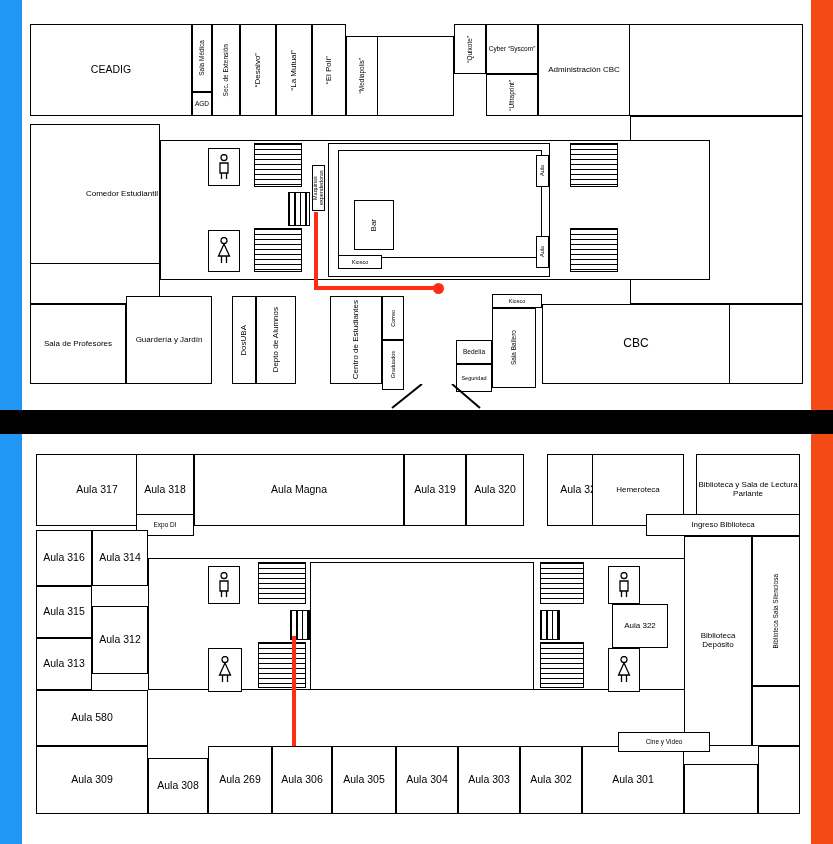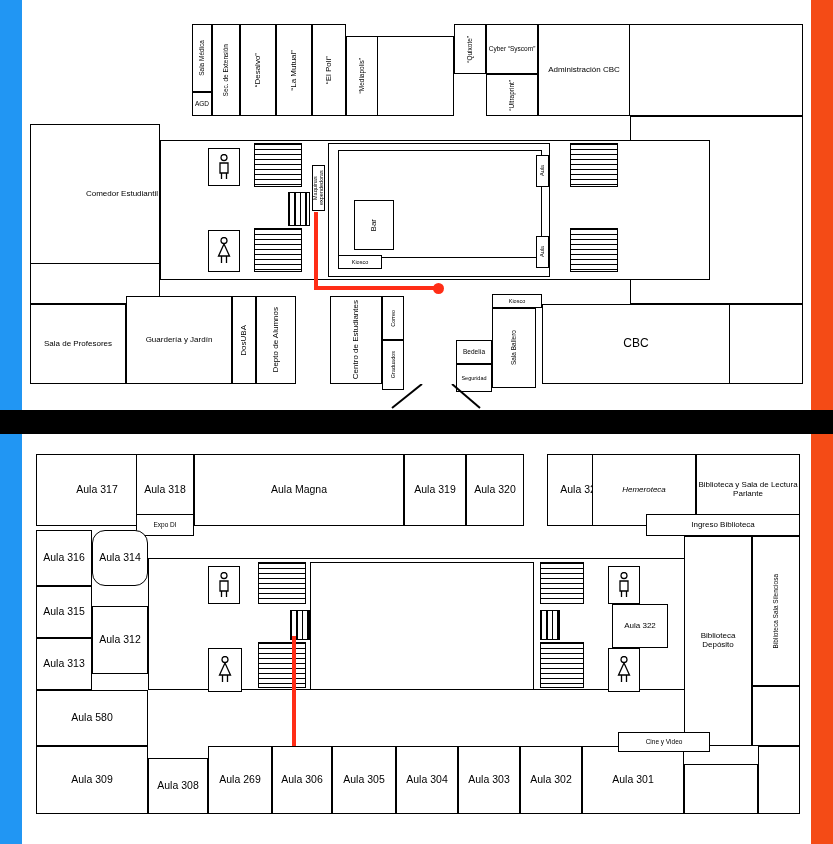--- a/index.html
+++ b/index.html
@@ -50,20 +50,23 @@
 <div id="page">
 
   <div class="edge edge-left-blue"></div>
   <div class="edge edge-right-red"></div>
   <div class="black-band"></div>
   <div class="edge edge-left-blue2"></div>
   <div class="edge edge-right-red2"></div>
 
   <div class="floor floor1">
 
+    <div class="rm" style="left:8px;top:24px;width:162px;height:92px;">
+        <span>CEADIG</span>
+      </div>
     <div class="rm sm" style="left:170px;top:24px;width:20px;height:68px;">
         <span class="vert xs">Sala Médica</span>
       </div>
     <div class="rm sm" style="left:170px;top:92px;width:20px;height:24px;">
         <span class="xs">AGD</span>
       </div>
     <div class="rm" style="left:190px;top:24px;width:28px;height:92px;">
         <span class="vert xs">Sec. de Extensión</span>
       </div>
     <div class="rm" style="left:218px;top:24px;width:36px;height:92px;">
@@ -141,21 +144,21 @@
         </svg>
     </div>
 
     <div class="route" style="left:292px;top:212px;width:4px;height:78px;"></div>
     <div class="route" style="left:292px;top:286px;width:128px;height:4px;"></div>
     <div class="dot" style="left:411px;top:283px;"></div>
 
     <div class="rm" style="left:8px;top:304px;width:96px;height:80px;">
         <span class="sm">Sala de Profesores</span>
       </div>
-    <div class="rm" style="left:104px;top:296px;width:106px;height:88px;">
+    <div class="rm" style="left:104px;top:296px;width:86px;height:88px;">
         <span class="sm">Guardería y Jardín</span>
       </div>
     <div class="rm" style="left:210px;top:296px;width:24px;height:88px;">
         <span class="vert sm">DosUBA</span>
       </div>
     <div class="rm" style="left:234px;top:296px;width:40px;height:88px;">
         <span class="vert sm">Depto de Alumnos</span>
       </div>
     <div class="rm" style="left:308px;top:296px;width:52px;height:88px;">
         <span class="vert sm">Centro de Estudiantes</span>
@@ -205,34 +208,34 @@
       </div>
     <div class="rm" style="left:382px;top:20px;width:62px;height:72px;">
         <span>Aula 319</span>
       </div>
     <div class="rm" style="left:444px;top:20px;width:58px;height:72px;">
         <span>Aula 320</span>
       </div>
     <div class="rm" style="left:502px;top:20px;width:68px;height:72px;margin-left:23px;">
         <span>Aula 321</span>
       </div>
-    <div class="rm" style="left:570px;top:20px;width:104px;height:72px;font-style:italic;">
+    <div class="rm" style="left:570px;top:20px;width:92px;height:72px;">
         <span class="sm">Hemeroteca</span>
       </div>
     <div class="rm" style="left:674px;top:20px;width:104px;height:72px;">
         <span class="sm">Biblioteca y Sala de Lectura Parlante</span>
       </div>
     <div class="rm" style="left:624px;top:80px;width:154px;height:22px;">
         <span class="sm">Ingreso Biblioteca</span>
       </div>
 
     <div class="rm" style="left:14px;top:96px;width:56px;height:56px;">
         <span>Aula 316</span>
       </div>
-    <div class="rm" style="left:70px;top:96px;width:56px;height:56px;border-radius:13px;">
+    <div class="rm" style="left:70px;top:96px;width:56px;height:56px;">
         <span>Aula 314</span>
       </div>
     <div class="rm" style="left:14px;top:152px;width:56px;height:52px;">
         <span>Aula 315</span>
       </div>
     <div class="rm" style="left:70px;top:172px;width:56px;height:68px;">
         <span>Aula 312</span>
       </div>
     <div class="rm" style="left:14px;top:204px;width:56px;height:52px;">
         <span>Aula 313</span>

